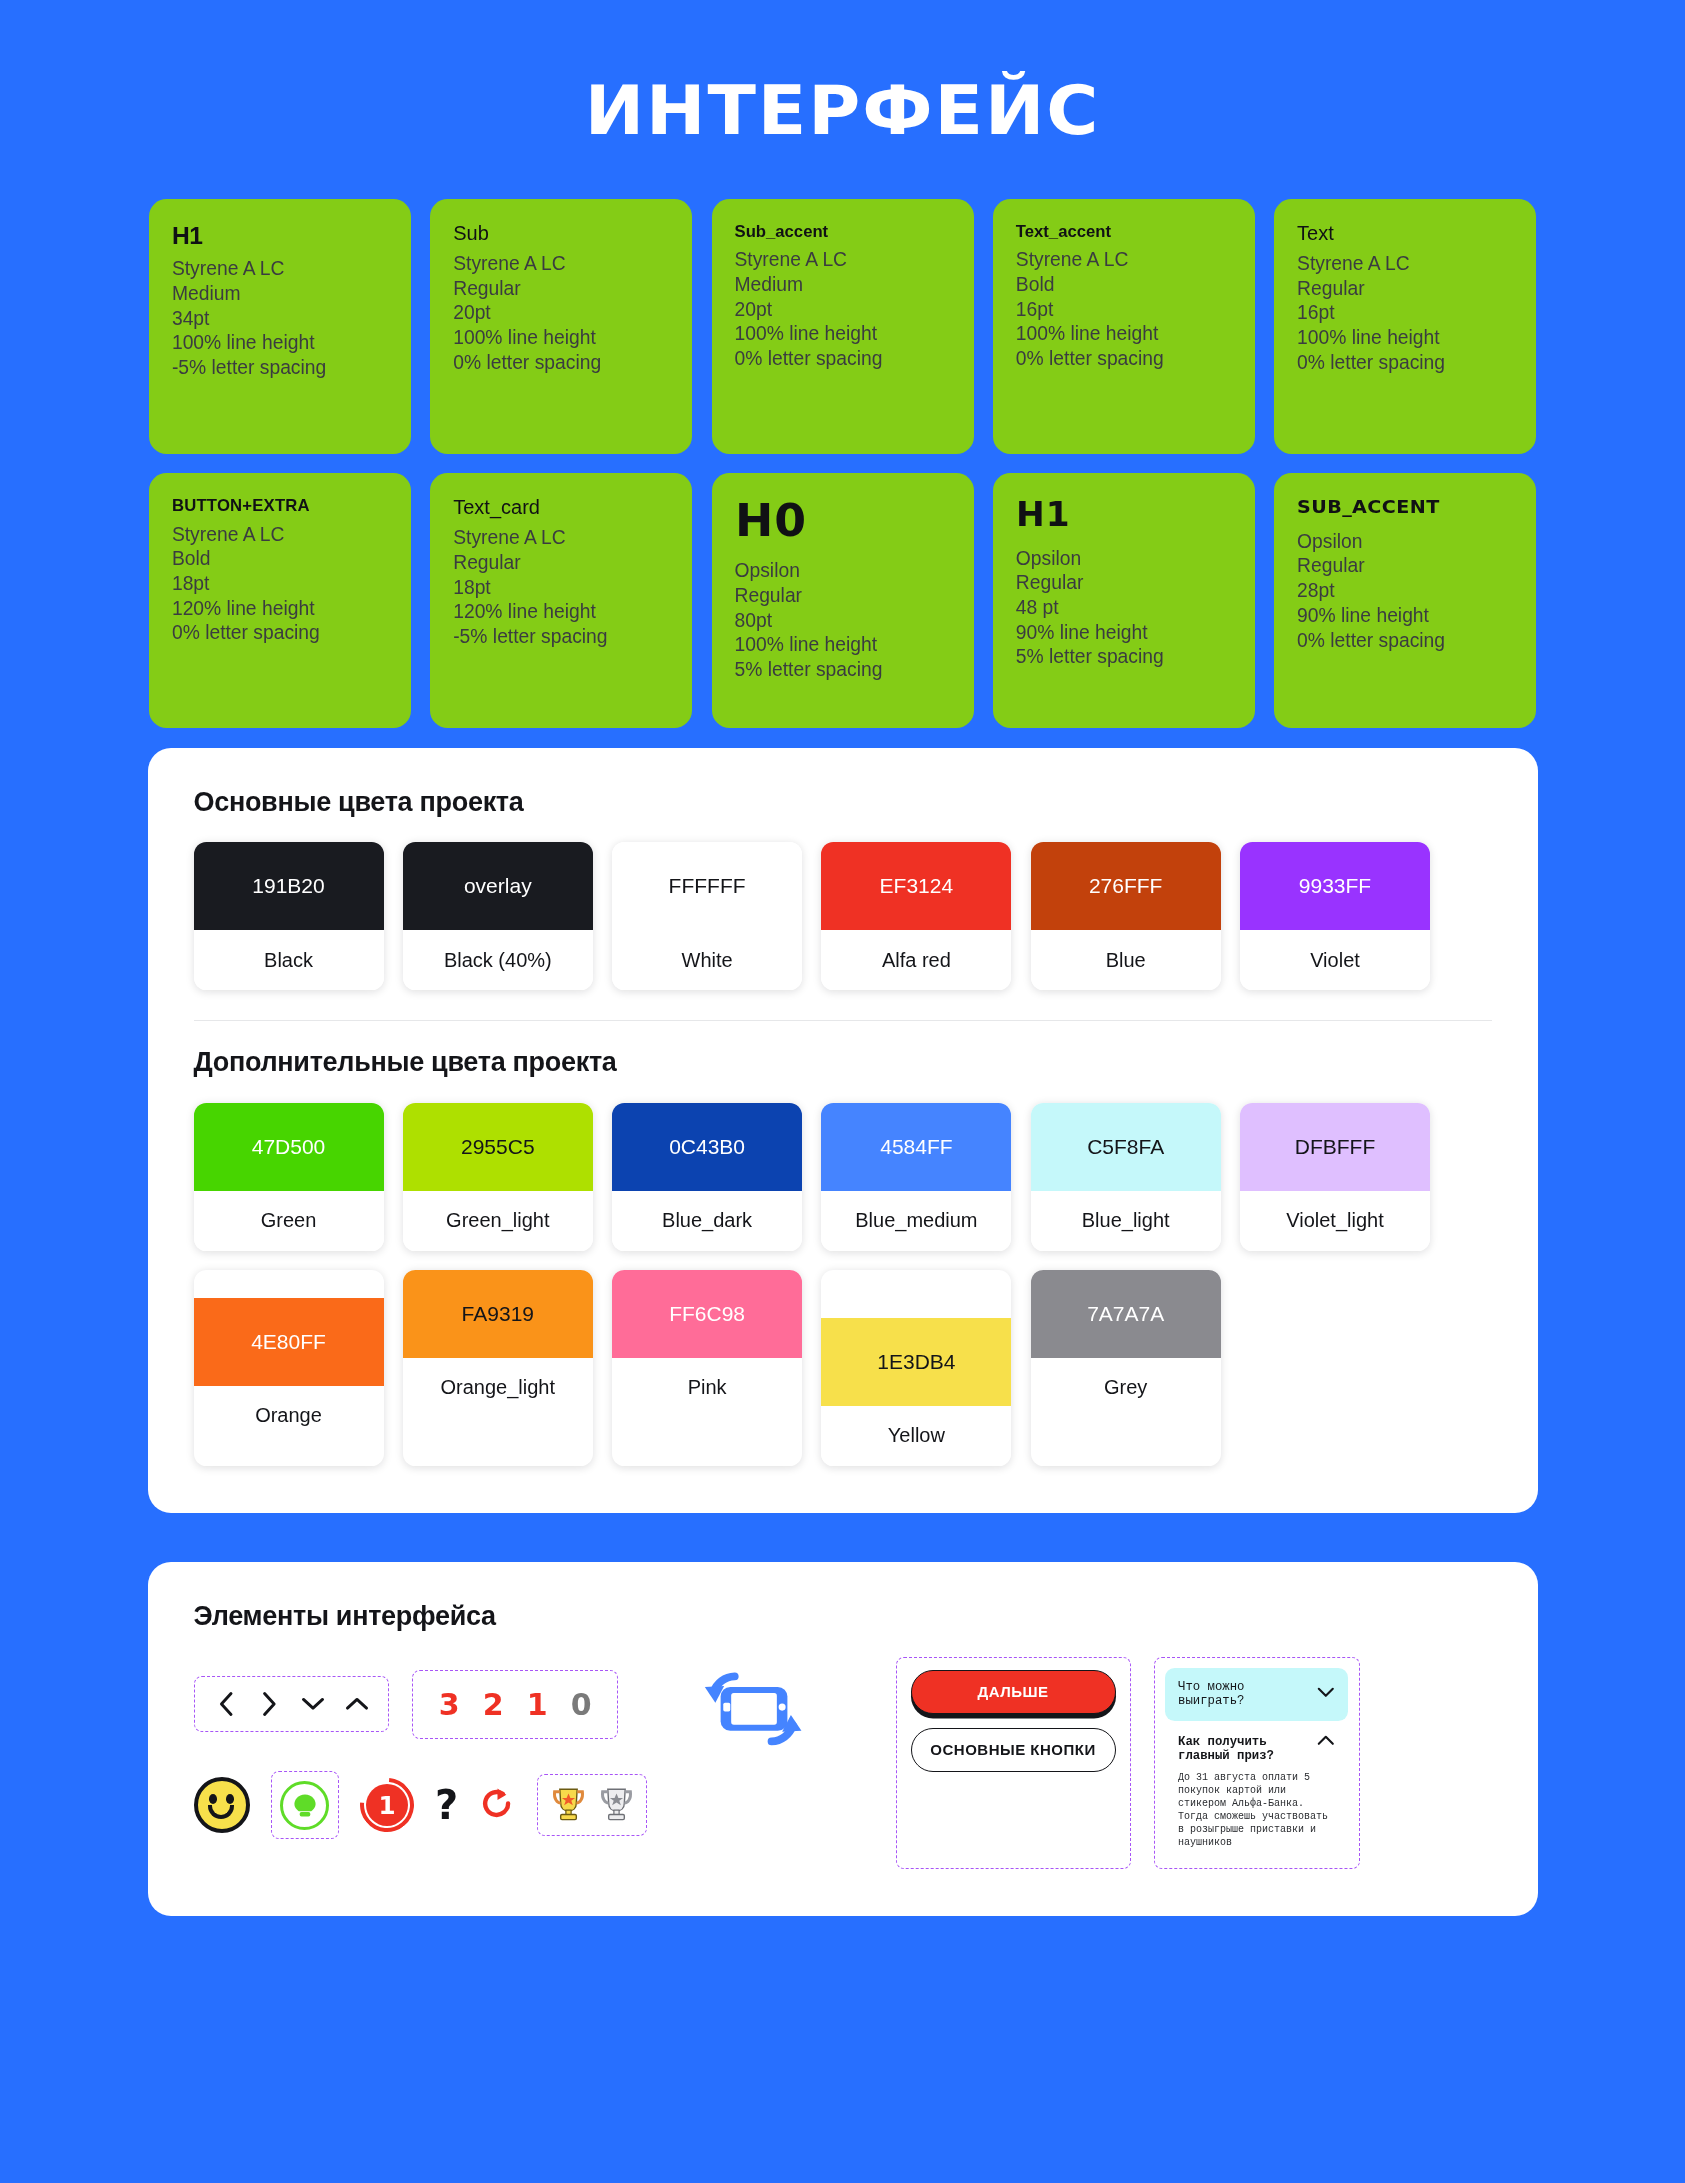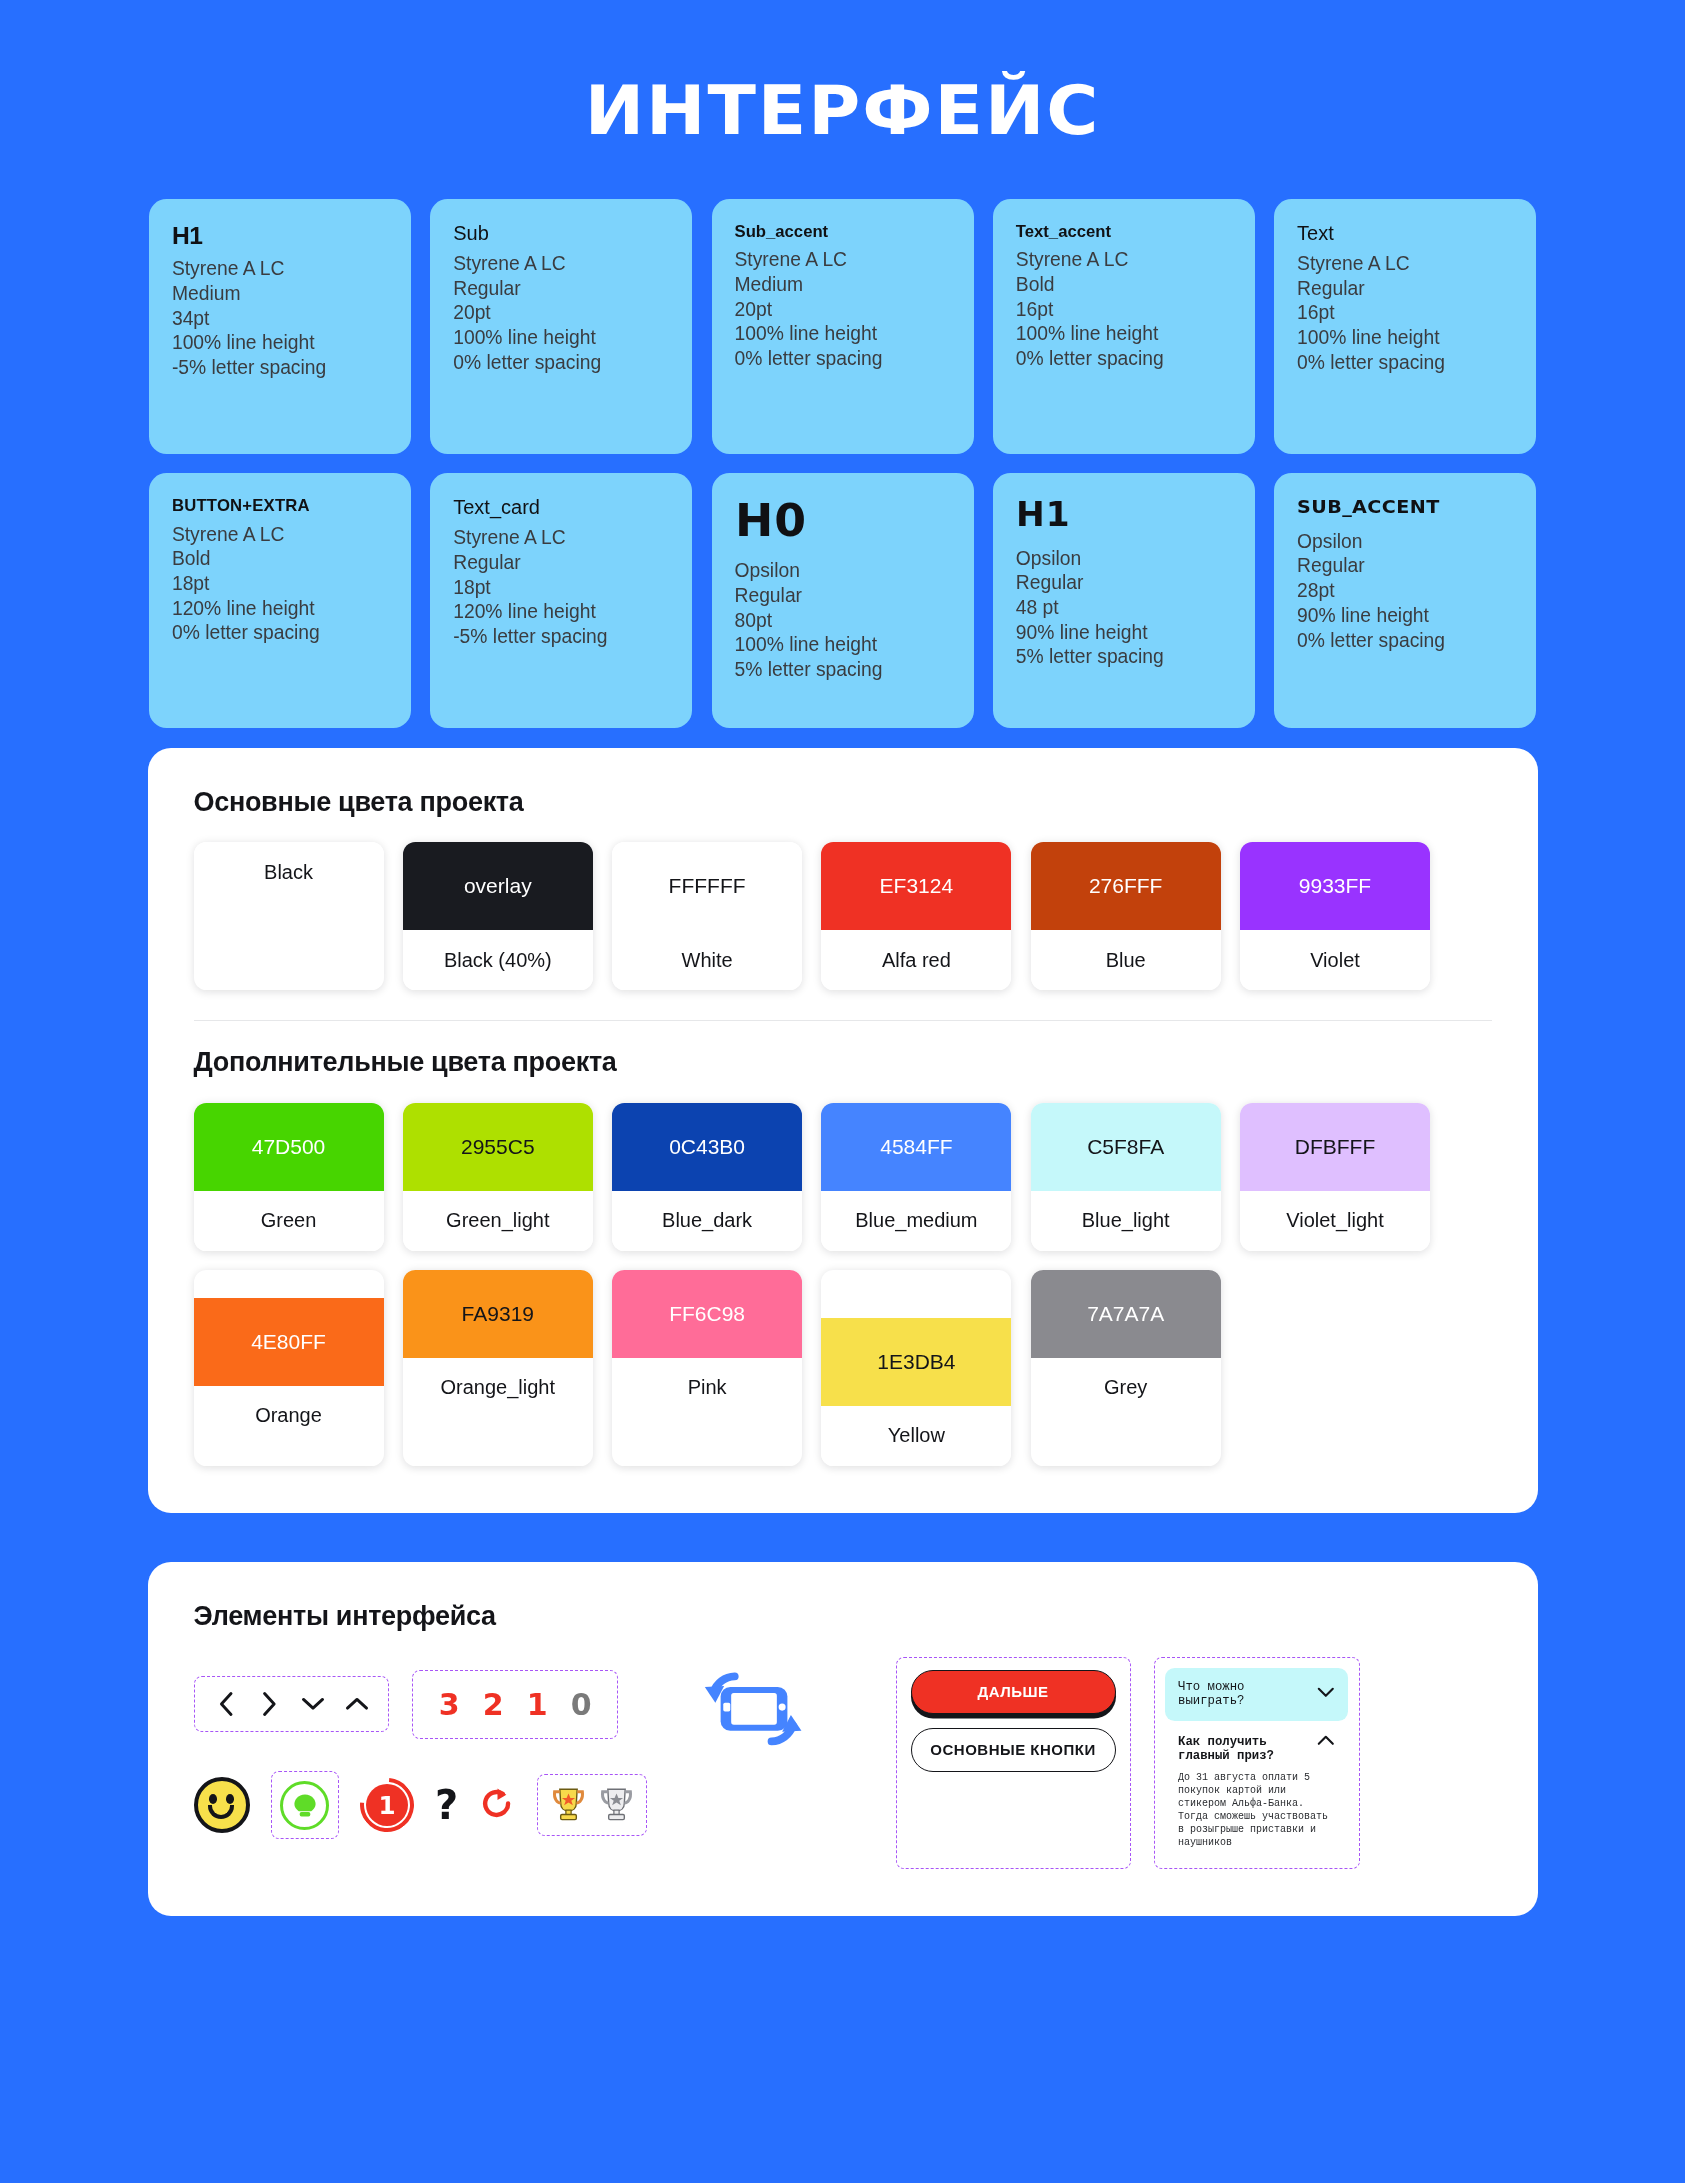--- a/index.html
+++ b/index.html
@@ -27,21 +27,21 @@
 
   
   .type-grid {
     display: grid;
     grid-template-columns: repeat(5, 262px);
     gap: 19.3px;
     justify-content: center;
     margin-bottom: 19.3px;
   }
   .type-card {
-    background: #7dd3fc;
+    background: #84cc16;
     border-radius: 17.6px;
     padding: 23px 23px 23px 23px;
     min-height: 255px;
   }
   .type-card .tc-name {
     color: #101114;
     margin-bottom: 7px;
     line-height: 1.15;
   }
   .type-card .tc-line {
@@ -321,20 +321,21 @@
         <div class="tc-line">28pt</div>
         <div class="tc-line">90% line height</div>
         <div class="tc-line">0% letter spacing</div>
       </div>
     </div>
 
   <div class="panel">
     <div class="panel-head">Основные цвета проекта</div>
     <div class="swatch-row" id="row-main">
         <div class="swatch">
+          <div class="swatch-chip" style="background: rgb(25, 27, 32); color: rgb(255, 255, 255);">191B20</div>
           <div class="swatch-label">Black</div>
         </div>
         <div class="swatch">
           <div class="swatch-chip" style="background: rgb(25, 27, 32); color: rgb(255, 255, 255);">overlay</div>
           <div class="swatch-label">Black (40%)</div>
         </div>
         <div class="swatch">
           <div class="swatch-chip" style="background: rgb(255, 255, 255); color: rgb(20, 21, 25);">FFFFFF</div>
           <div class="swatch-label">White</div>
         </div>

